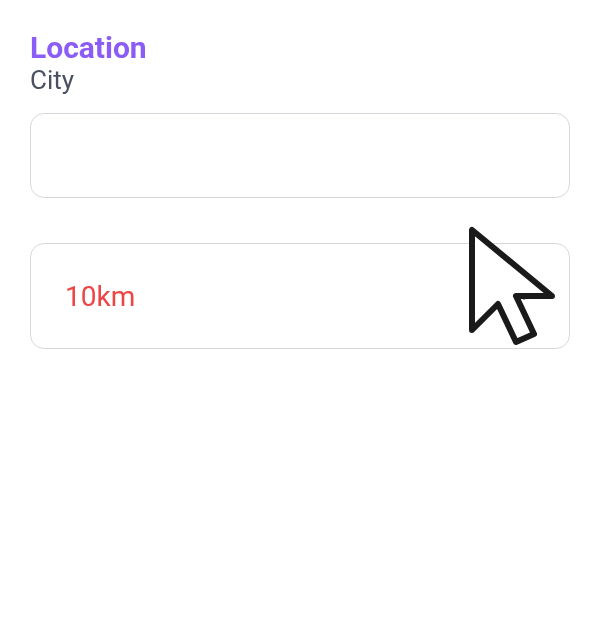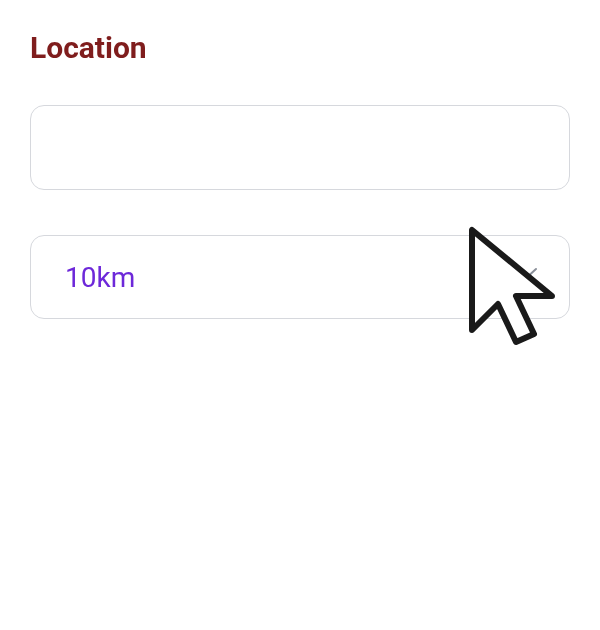--- a/index.html
+++ b/index.html
@@ -11,22 +11,21 @@
       font-family: -apple-system, BlinkMacSystemFont, "Segoe UI", Roboto, sans-serif;
       background: #ffffff;
       padding: 30px;
       width: 600px;
       height: 630px;
       position: relative;
     }
     .section-title {
       font-size: 30px;
       font-weight: 700;
-      color: #7f1d1d;
-      margin-bottom: 40px;
+      color: #8b5cf6;
     }
     .field-group {
       margin-bottom: 45px;
     }
     .field-label {
       font-size: 26px;
       font-weight: 400;
       color: #4a5060;
       margin-bottom: 18px;
       display: block;
@@ -41,30 +40,30 @@
       background: #ffffff;
       outline: none;
       color: #4a5060;
     }
     .select-wrapper {
       position: relative;
       width: 100%;
     }
     .select-input {
       width: 100%;
-      height: 84px;
+      height: 106px;
       border: 1.5px solid #d6d8dd;
       border-radius: 14px;
       padding: 0 60px 0 34px;
       font-size: 28px;
       background: #ffffff;
       outline: none;
       appearance: none;
       -webkit-appearance: none;
-      color: #6d28d9;
+      color: #ef4444;
       cursor: pointer;
       display: flex;
       align-items: center;
     }
     .chevron-icon {
       position: absolute;
       right: 32px;
       top: 50%;
       transform: translateY(-50%);
       pointer-events: none;
@@ -75,20 +74,21 @@
       top: 222px;
       pointer-events: none;
     }
   </style>
 </head>
 <body>
 
 <h2 class="section-title">Location</h2>
 
 <div class="field-group">
+  <label class="field-label">City</label>
   <input type="text" class="text-input" value="" style="">
 </div>
 
 <div class="field-group">
   <div class="select-wrapper">
     <div class="select-input">10km</div>
     <span class="chevron-icon">
       <svg width="28" height="16" viewBox="0 0 28 16" fill="none">
         <path d="M2 2 L14 13 L26 2" stroke="#8a8f99" stroke-width="2" stroke-linecap="round" stroke-linejoin="round" fill="none"></path>
       </svg>

